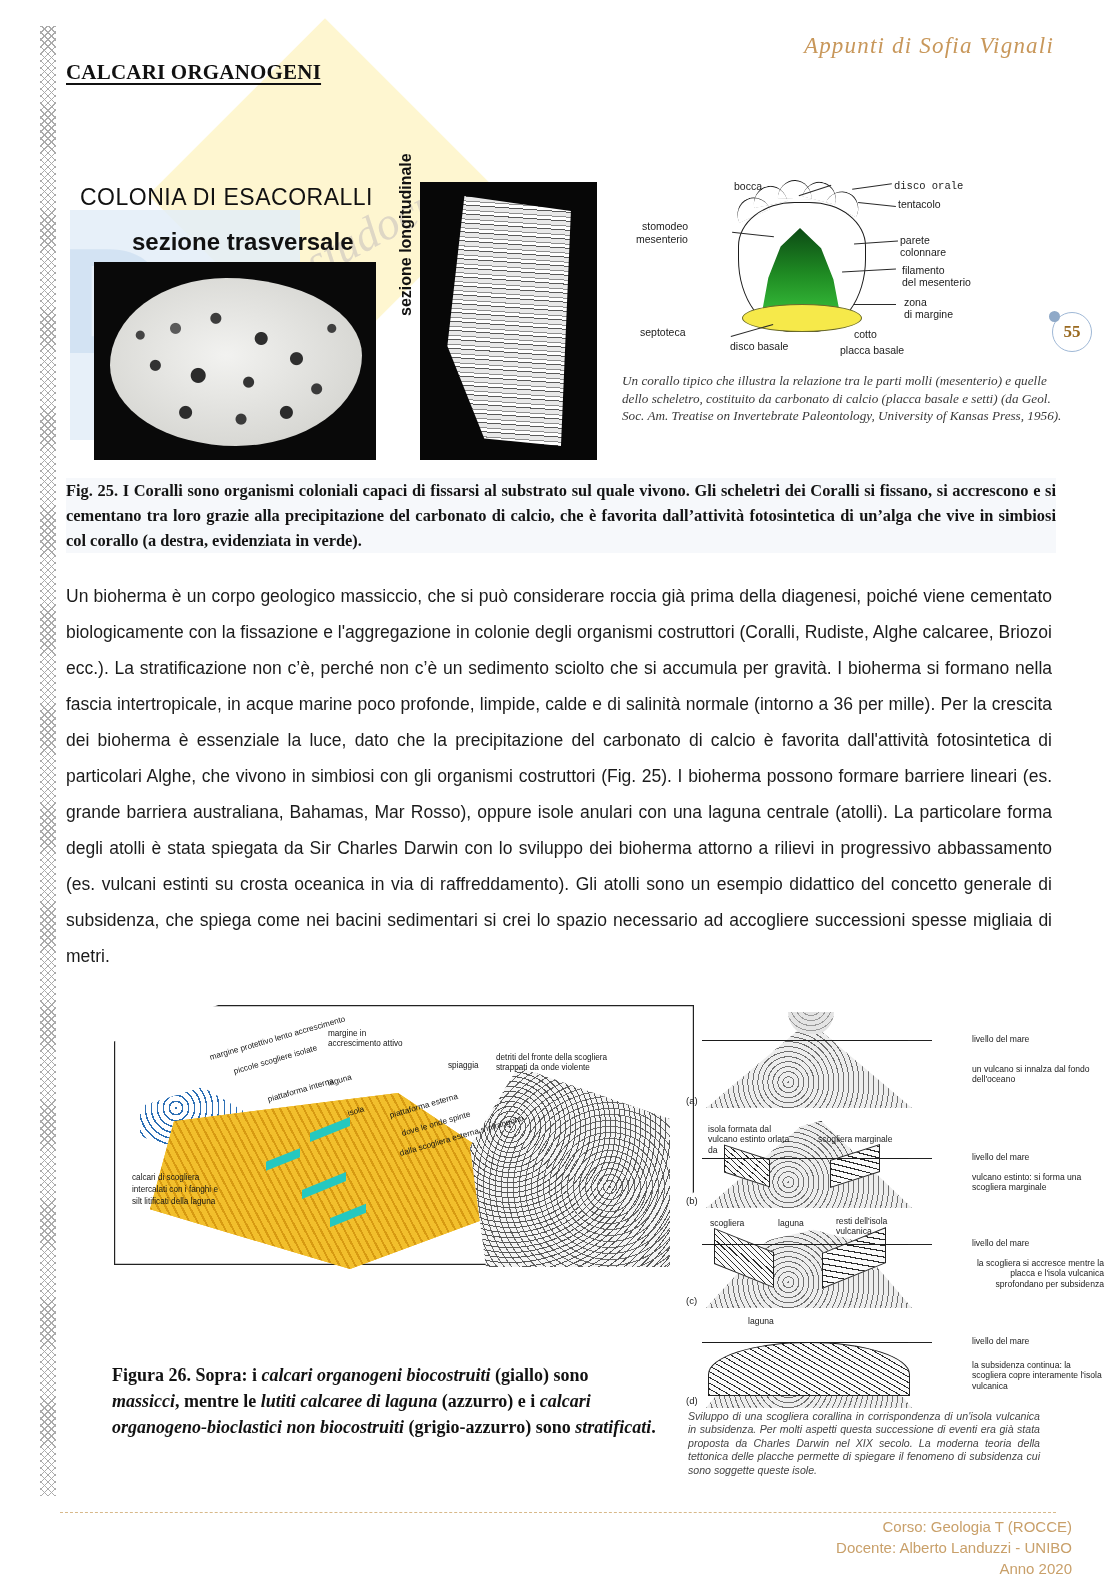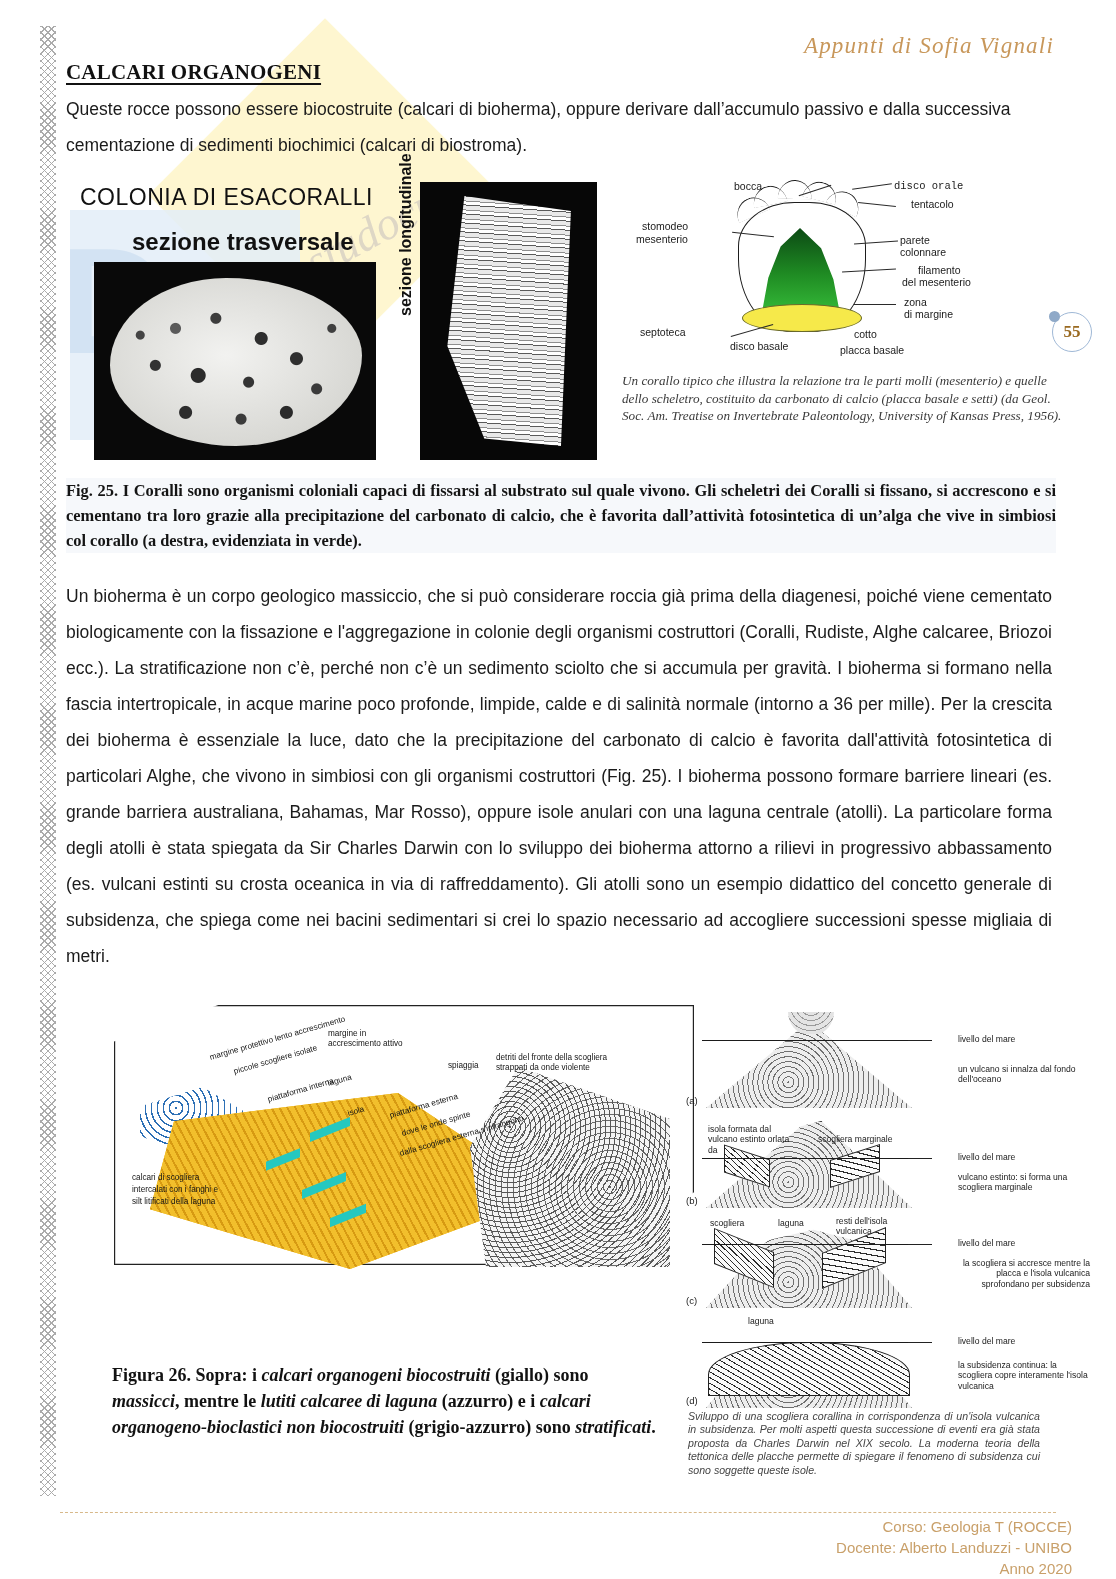--- a/index.html
+++ b/index.html
@@ -488,21 +488,21 @@
       #fafafa;
     border: 1px solid #222;
   }
   .atoll-note {
     position: absolute;
     font-family: "Liberation Sans", sans-serif;
     font-size: 8.6px;
     line-height: 10.4px;
     color: #1a1a1a;
   }
-  .atoll-note.right { left: 244px; width: 132px; padding-left: 28px; }
+  .atoll-note.right { left: 258px; width: 132px; padding-left: 28px; }
   .atoll-note.inline { white-space: nowrap; }
   .lead-line {
     position: absolute;
     height: 0;
     border-top: .9px solid #222;
   }
 
   #atoll-source {
     position: absolute;
     left: 622px; top: 410px;
@@ -545,21 +545,20 @@
   <div id="wm-script" class="wm">studocu</div>
 
   <div id="binding"></div>
 
   <div id="signature">Appunti di Sofia Vignali</div>
 
   <div id="page-badge">55</div>
 
   <div id="content">
     <h1 id="title">CALCARI ORGANOGENI</h1>
-    <p class="body intro">Queste rocce possono essere biocostruite (calcari di bioherma), oppure derivare dall’accumulo passivo e dalla successiva cementazione di sedimenti biochimici (calcari di biostroma).</p>
   </div>
 
   <div id="fig25">
 
     <div id="esacoralli-title">COLONIA DI ESACORALLI</div>
     <div id="sez-trasv-label">sezione trasversale</div>
     <div id="sez-long-label">sezione longitudinale</div>
 
     <div id="photo-trasversale">
       <div class="blob"></div>
@@ -585,26 +584,26 @@
       <div class="leader" style="left:226px; top:10px; width:40px; transform:rotate(-8deg);"></div>
       <div class="leader" style="left:232px; top:28px; width:38px; transform:rotate(6deg);"></div>
       <div class="leader" style="left:106px; top:58px; width:42px; transform:rotate(6deg);"></div>
       <div class="leader" style="left:228px; top:66px; width:44px; transform:rotate(-4deg);"></div>
       <div class="leader" style="left:216px; top:94px; width:54px; transform:rotate(-3deg);"></div>
       <div class="leader" style="left:228px; top:128px; width:42px;"></div>
       <div class="leader" style="left:104px; top:154px; width:44px; transform:rotate(-16deg);"></div>
 
       <div class="lbl" style="left:108px; top:4px;">bocca</div>
       <div class="lbl" style="left:268px; top:4px;font-family:Liberation Mono, monospace;">disco orale</div>
-      <div class="lbl" style="left:285px; top:22px;">tentacolo</div>
+      <div class="lbl" style="left:272px; top:22px;">tentacolo</div>
       <div class="lbl" style="left:16px;  top:44px;">stomodeo</div>
       <div class="lbl" style="left:10px;  top:57px;">mesenterio</div>
       <div class="lbl" style="left:274px; top:58px;">parete</div>
       <div class="lbl" style="left:274px; top:70px;">colonnare</div>
-      <div class="lbl" style="left:276px; top:88px;margin-left:16px;">filamento</div>
+      <div class="lbl" style="left:276px; top:88px;">filamento</div>
       <div class="lbl" style="left:276px; top:100px;">del mesenterio</div>
       <div class="lbl" style="left:278px; top:120px;">zona</div>
       <div class="lbl" style="left:278px; top:132px;">di margine</div>
       <div class="lbl" style="left:14px;  top:150px;">septoteca</div>
       <div class="lbl" style="left:104px; top:164px;">disco basale</div>
       <div class="lbl" style="left:228px; top:152px;">cotto</div>
       <div class="lbl" style="left:214px; top:168px;">placca basale</div>
     </div>
 
     <div id="coral-source">Un corallo tipico che illustra la relazione tra le parti molli (mesenterio) e quelle dello scheletro, costituito da carbonato di calcio (placca basale e setti) (da Geol. Soc. Am. Treatise on Invertebrate Paleontology, University of Kansas Press, 1956).</div>

